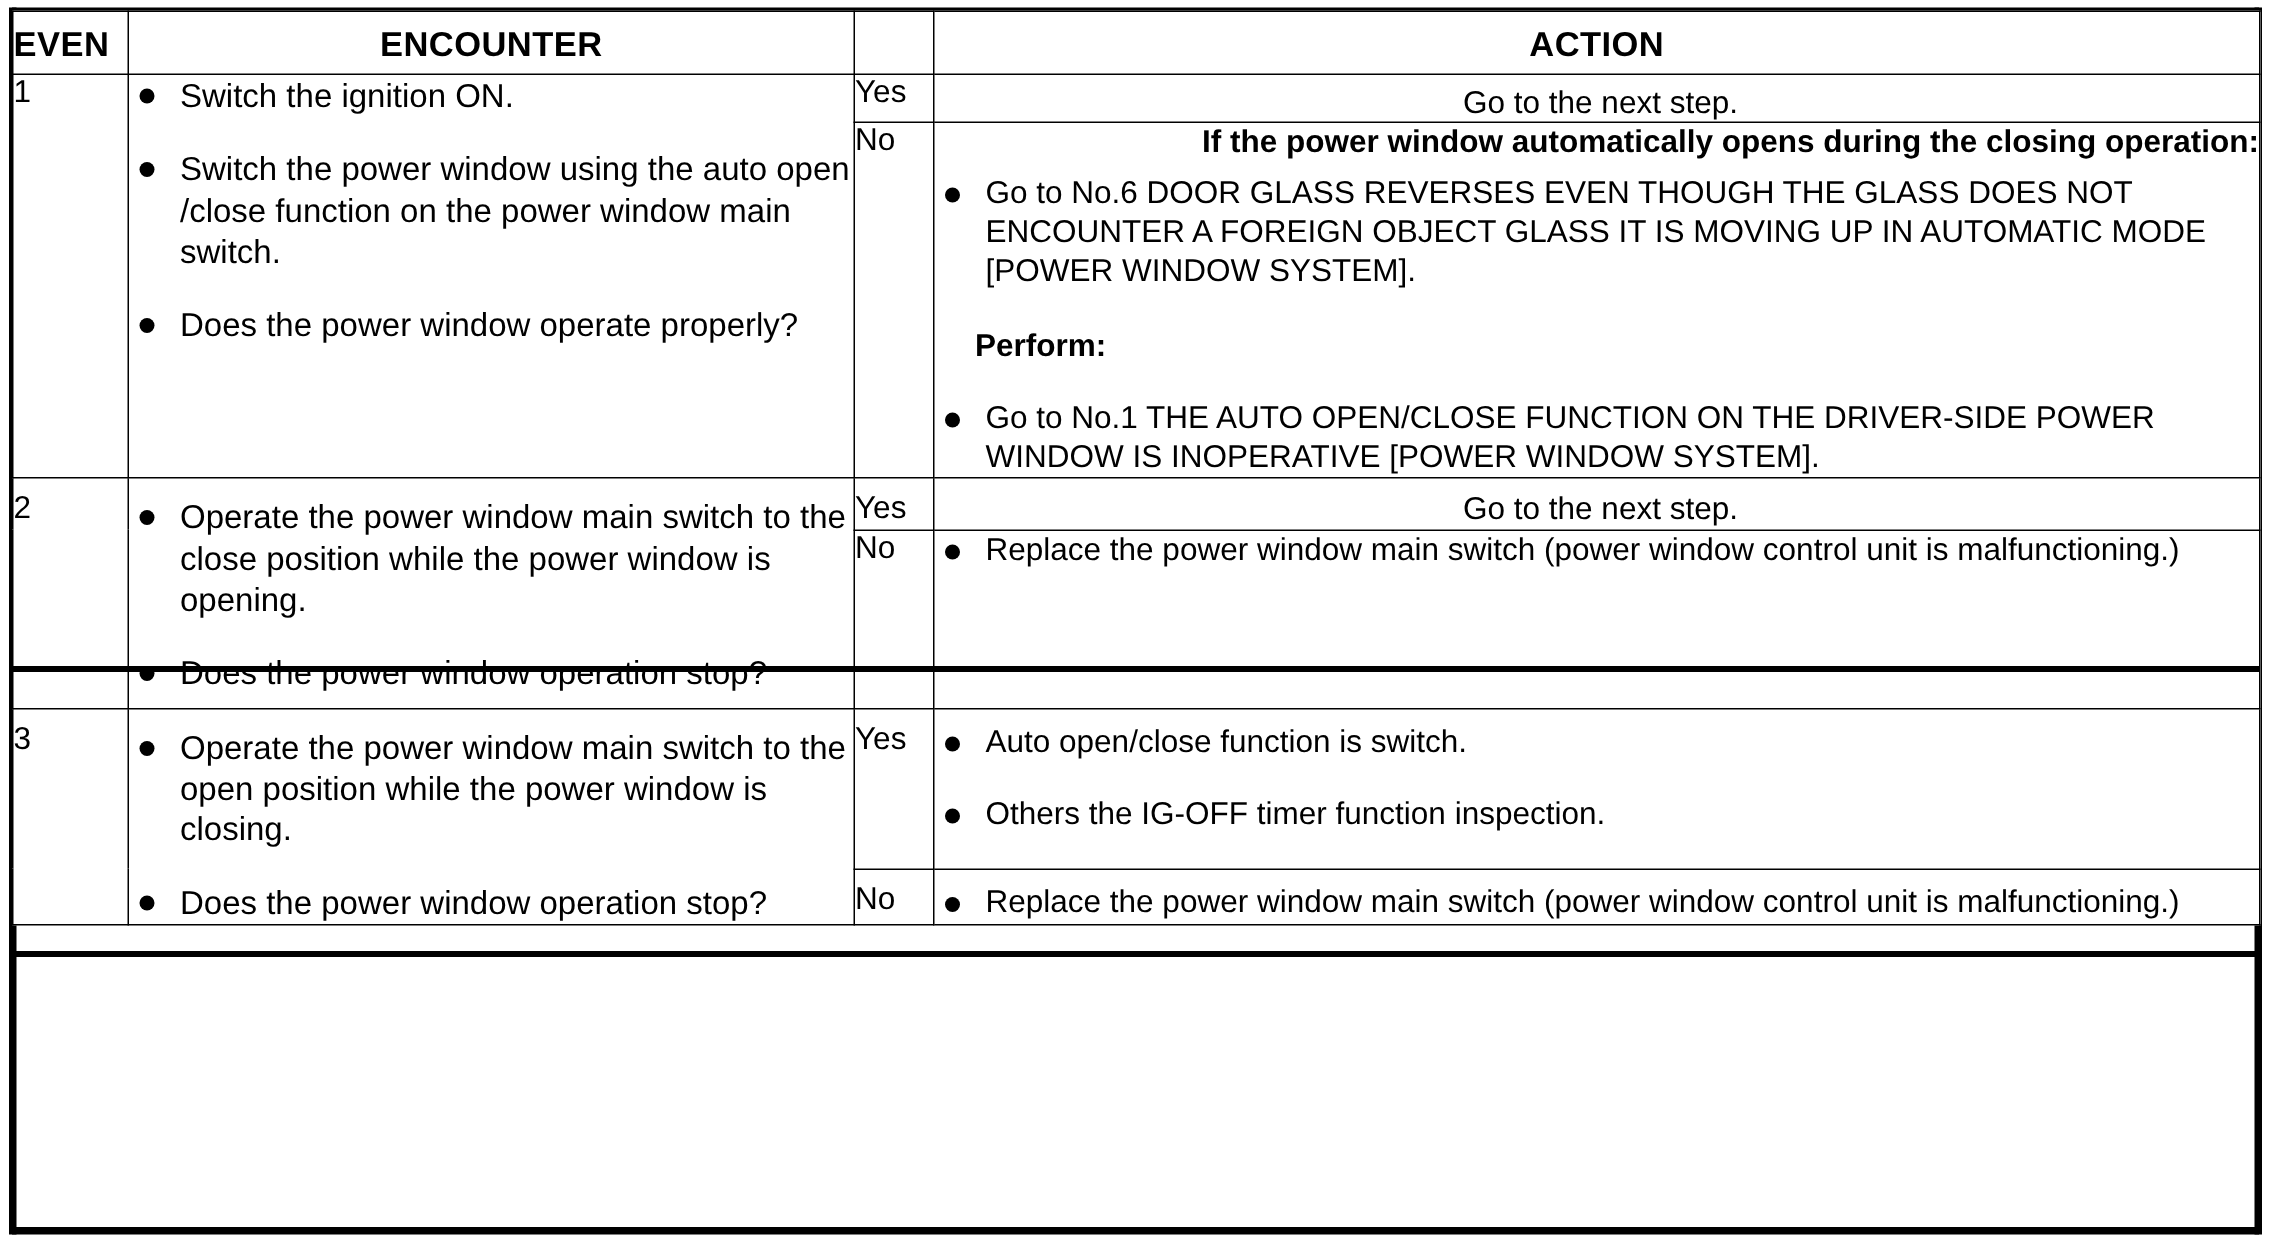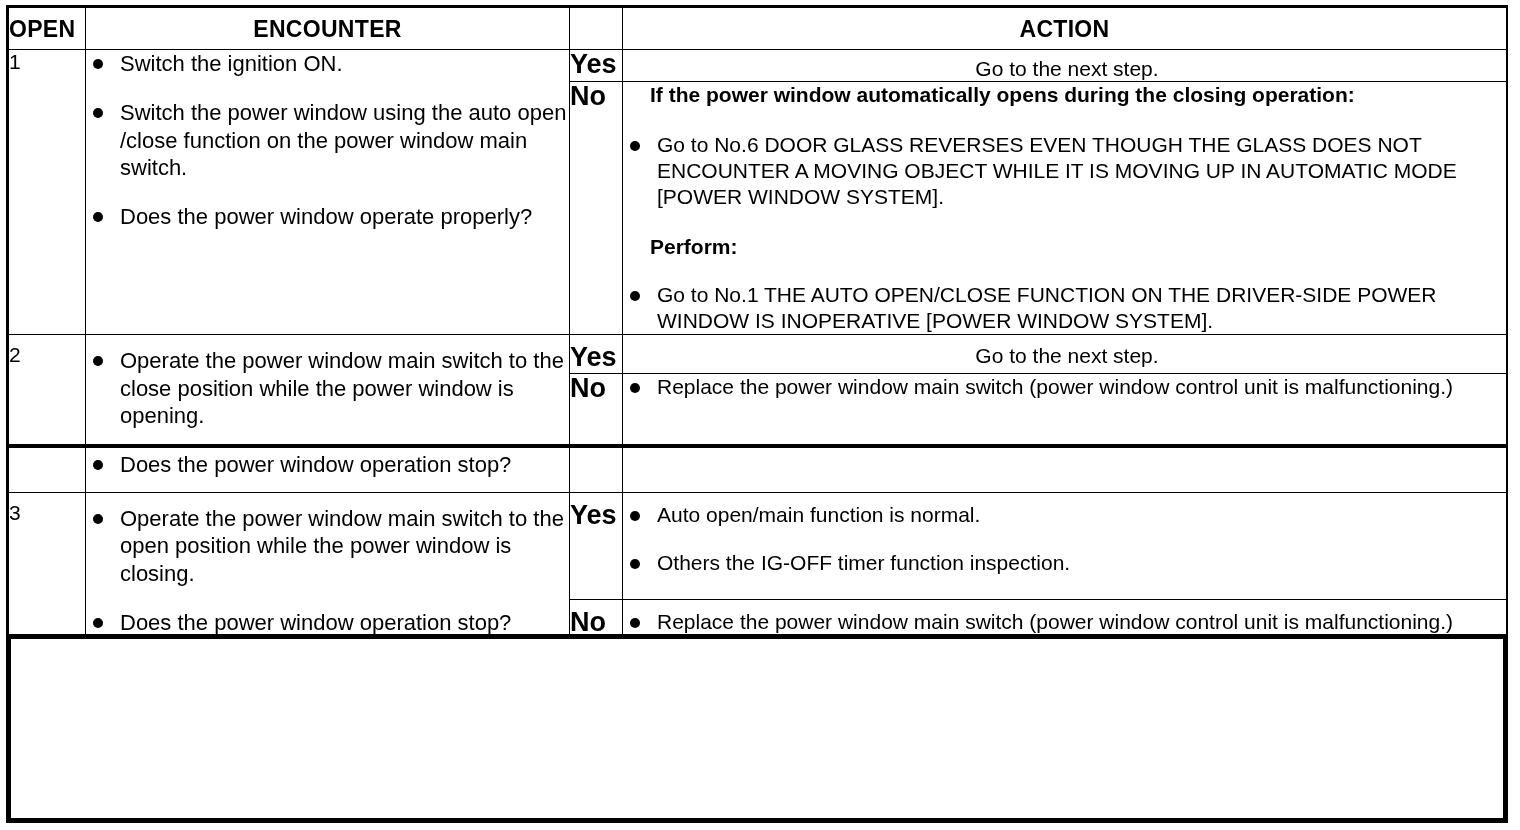--- a/index.html
+++ b/index.html
@@ -93,25 +93,24 @@
     padding-top: 8px;
   }
 
   
   .cell-step {
     font-size: 21px;
     padding: 6px 0 0 5px;
     line-height: 1.1;
   }
   .cell-yn {
-    font-size: 27px;
+    font-size: 21px;
     padding: 6px 0 0 5px;
     line-height: 1.1;
     white-space: nowrap;
-    font-weight: bold;
   }
   .cell-insp {
     font-size: 22px;
     padding: 10px 10px 12px 10px;
   }
   .cell-action {
     font-size: 21px;
     padding: 10px 12px 12px 8px;
   }
   .cell-action.plain {
@@ -143,22 +142,23 @@
     background: #000000;
     border-radius: 50%;
   }
 
   
   ul.bl.indent > li { padding-left: 34px; }
 
   .action-head {
     font-weight: bold;
     line-height: 1.24;
-    margin: 0 0 24px 0;
+    margin: 0 0 8px 0;
     padding-left: 27px;
+    text-align: right;
   }
   .action-sub {
     font-weight: bold;
     line-height: 1.24;
     margin: 24px 0 22px 0;
     padding-left: 27px;
   }
 
   .plain-line {
     line-height: 1.2;
@@ -181,21 +181,21 @@
     <colgroup>
       <col class="c-step">
         <col class="c-insp">
         <col class="c-yn">
         <col class="c-action">
     </colgroup>
     <tbody>
 
       <tr>
         <td class="hdr hdr-step">
-          <span class="inner">OPEN</span>
+          <span class="inner">EVEN</span>
         </td>
         <td class="hdr">
           <span class="inner">ENCOUNTER</span>
         </td>
         <td class="hdr">
           <span class="inner">&nbsp;</span>
         </td>
         <td class="hdr">
           <span class="inner">ACTION</span>
         </td>
@@ -214,21 +214,21 @@
         <td class="cell-action plain">
           <div class="plain-line">Go to the next step.</div>
         </td>
       </tr>
 
       <tr>
         <td class="cell-yn">No</td>
         <td class="cell-action">
           <div class="action-head">If the power window automatically opens during the closing operation:</div>
           <ul class="bl indent">
-            <li>Go to No.6 DOOR GLASS REVERSES EVEN THOUGH THE GLASS DOES NOT ENCOUNTER A MOVING OBJECT WHILE IT IS MOVING UP IN AUTOMATIC MODE [POWER WINDOW SYSTEM].</li>
+            <li>Go to No.6 DOOR GLASS REVERSES EVEN THOUGH THE GLASS DOES NOT ENCOUNTER A FOREIGN OBJECT GLASS IT IS MOVING UP IN AUTOMATIC MODE [POWER WINDOW SYSTEM].</li>
           </ul>
           <div class="action-sub">Perform:</div>
           <ul class="bl indent">
             <li>Go to No.1 THE AUTO OPEN/CLOSE FUNCTION ON THE DRIVER-SIDE POWER WINDOW IS INOPERATIVE [POWER WINDOW SYSTEM].</li>
           </ul>
         </td>
       </tr>
 
       <tr>
         <td class="cell-step" rowspan="2" style="padding-top:8px;">2</td>
@@ -257,21 +257,21 @@
         <td class="cell-step" rowspan="2" style="padding-top:8px;">3</td>
         <td class="cell-insp" rowspan="2" style="padding-top:12px;">
           <ul class="bl">
             <li>Operate the power window main switch to the open position while the power window is closing.</li>
             <li>Does the power window operation stop?</li>
           </ul>
         </td>
         <td class="cell-yn" style="padding-top:8px;height:98px;">Yes</td>
         <td class="cell-action" style="padding-top:9px;">
           <ul class="bl indent">
-            <li>Auto open/main function is normal.</li>
+            <li>Auto open/close function is switch.</li>
             <li>Others the IG-OFF timer function inspection.</li>
           </ul>
         </td>
       </tr>
 
       <tr>
         <td class="cell-yn" style="padding-top:8px;">No</td>
         <td class="cell-action" style="padding-top:9px;">
           <ul class="bl indent">
             <li>Replace the power window main switch (power window control unit is malfunctioning.)</li>

